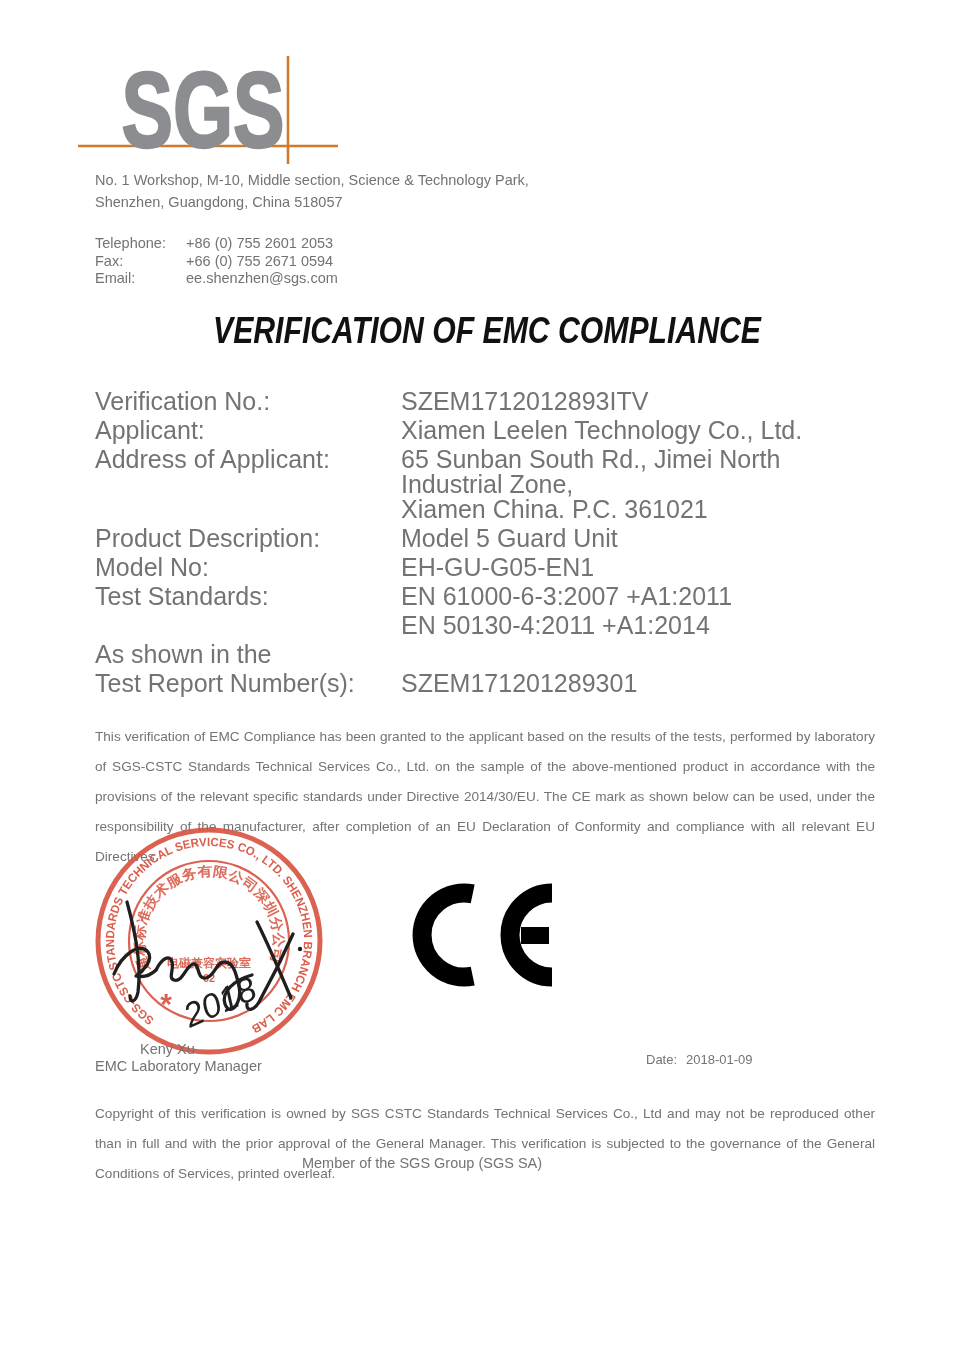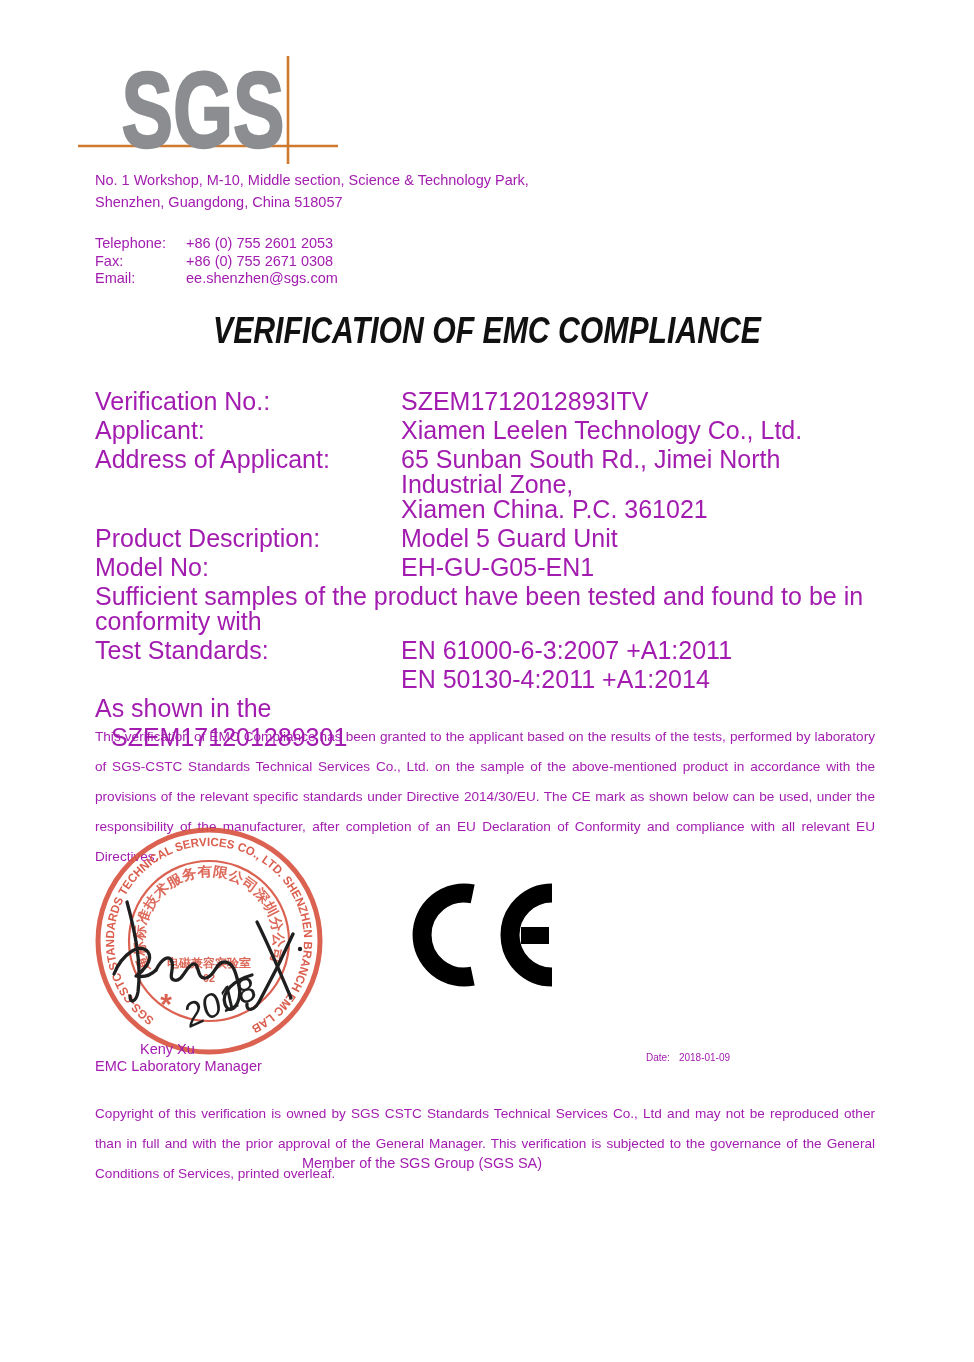--- a/index.html
+++ b/index.html
@@ -1,37 +1,37 @@
 <!DOCTYPE html>
 <html><head>
 <meta charset="utf-8">
 <style>
   html,body{margin:0;padding:0;background:#fff;}
   .page{position:relative;width:974px;height:1362px;background:#ffffff;overflow:hidden;
-        font-family:"Liberation Sans","DejaVu Sans",sans-serif;color:#a21caf;}
+        font-family:"Liberation Sans","DejaVu Sans",sans-serif;color:#737373;}
   .abs{position:absolute;}
 
   
   .addr{left:95px;top:169px;font-size:14.5px;line-height:22px;}
   .contacts{left:95px;top:235px;font-size:14.5px;line-height:17.5px;}
   .contacts .lab{display:inline-block;width:87px;}
 
   
   .details{left:95px;top:389px;width:782px;font-size:25px;}
   .drow{display:flex;margin-bottom:4px;line-height:25px;}
   .dlab{width:290px;flex:none;}
   .dval{flex:1;margin-left:16px;}
 
   .para{left:95px;width:780px;font-size:13.6px;line-height:30px;text-align:justify;}
   #grant{top:722px;}
   #copyright{top:1099px;}
 
   .signer{left:95px;top:1041px;font-size:14.5px;line-height:16.5px;}
   .signer .nm{margin-left:45px;}
-  .dateline{left:646px;top:1052px;font-size:10px;}
+  .dateline{left:646px;top:1052px;font-size:13px;}
   .dateline .dl{margin-right:9px;}
   .member{left:0;top:1155px;width:844px;text-align:center;font-size:14.5px;}
 
   svg text{font-family:"Liberation Sans","DejaVu Sans",sans-serif;}
 </style>
 </head>
 <body>
 
 <div class="page">
 
@@ -45,21 +45,21 @@
     <div>No. 1 Workshop, M-10, Middle section, Science &amp; Technology Park,</div>
     <div>Shenzhen, Guangdong, China 518057</div>
   </div>
   <div class="abs contacts">
     <div>
       <span class="lab">Telephone:</span>
       <span>+86 (0) 755 2601 2053</span>
     </div>
     <div>
       <span class="lab">Fax:</span>
-      <span>+86 (0) 755 2671 0308</span>
+      <span>+66 (0) 755 2671 0594</span>
     </div>
     <div>
       <span class="lab">Email:</span>
       <span>ee.shenzhen@sgs.com</span>
     </div>
   </div>
 
   <svg class="abs" style="left:0;top:306px;" width="974" height="48" viewBox="0 0 974 48">
     <text x="487" y="37" text-anchor="middle" font-size="37" font-weight="bold" font-style="italic" fill="#111" textLength="548" lengthAdjust="spacingAndGlyphs">VERIFICATION OF EMC COMPLIANCE</text>
   </svg>
@@ -82,34 +82,32 @@
     </div>
     <div class="drow">
       <div class="dlab">Product Description:</div>
       <div class="dval">Model 5 Guard Unit</div>
     </div>
     <div class="drow">
       <div class="dlab">Model No:</div>
       <div class="dval">EH-GU-G05-EN1</div>
     </div>
     <div class="drow">
-      <div>Sufficient samples of the product have been tested and found to be in conformity with</div>
-    </div>
-    <div class="drow">
       <div class="dlab">Test Standards:</div>
       <div class="dval">EN 61000-6-3:2007 +A1:2011</div>
     </div>
     <div class="drow">
       <div class="dlab"></div>
       <div class="dval">EN 50130-4:2011 +A1:2014</div>
     </div>
     <div class="drow">
       <div>As shown in the</div>
     </div>
     <div class="drow">
+      <div class="dlab">Test Report Number(s):</div>
       <div class="dval">SZEM171201289301</div>
     </div>
   </div>
 
   <div class="abs para" id="grant">This verification of EMC Compliance has been granted to the applicant based on the results of the tests, performed by laboratory of SGS-CSTC Standards Technical Services Co., Ltd. on the sample of the above-mentioned product in accordance with the provisions of the relevant specific standards under Directive 2014/30/EU. The CE mark as shown below can be used, under the responsibility of the manufacturer, after completion of an EU Declaration of Conformity and compliance with all relevant EU Directives.</div>
 
   <svg class="abs" style="left:94px;top:826px;" width="248" height="238" viewBox="0 0 248 238">
     <defs>
       <path id="ringPath" d="M 60.5 192.8 A 95 95 0 1 1 150.6 203.1"></path>
       <path id="cnPath" d="M 56.6 143.5 A 65 65 0 1 1 173.4 143.5"></path>

